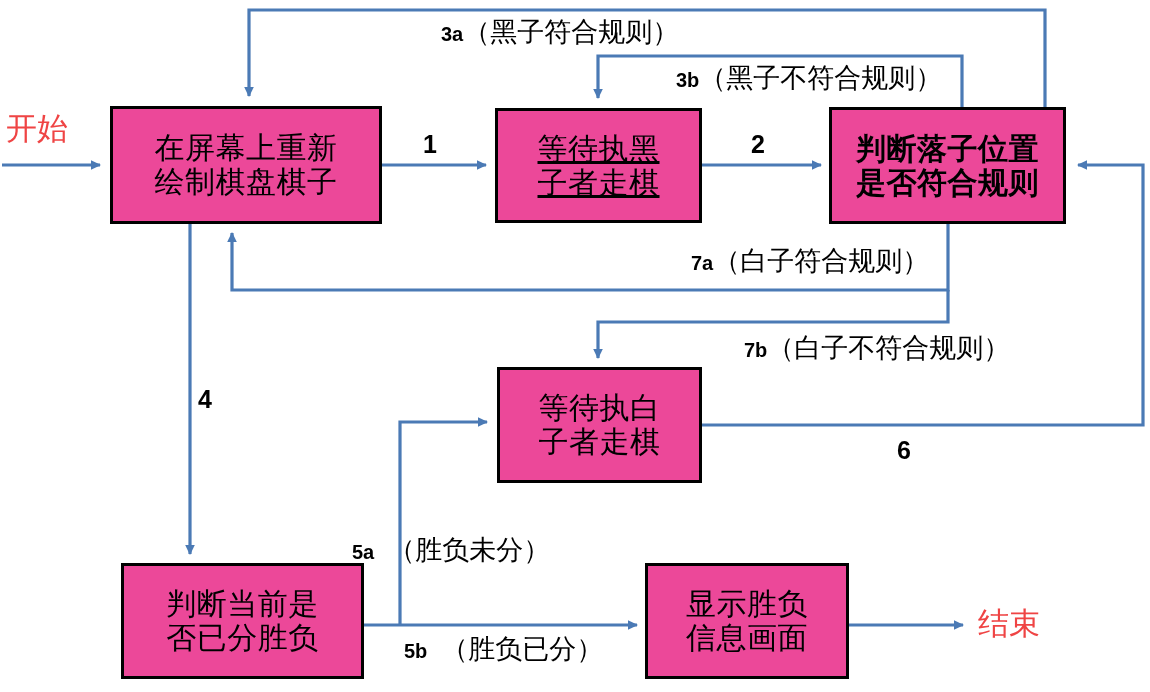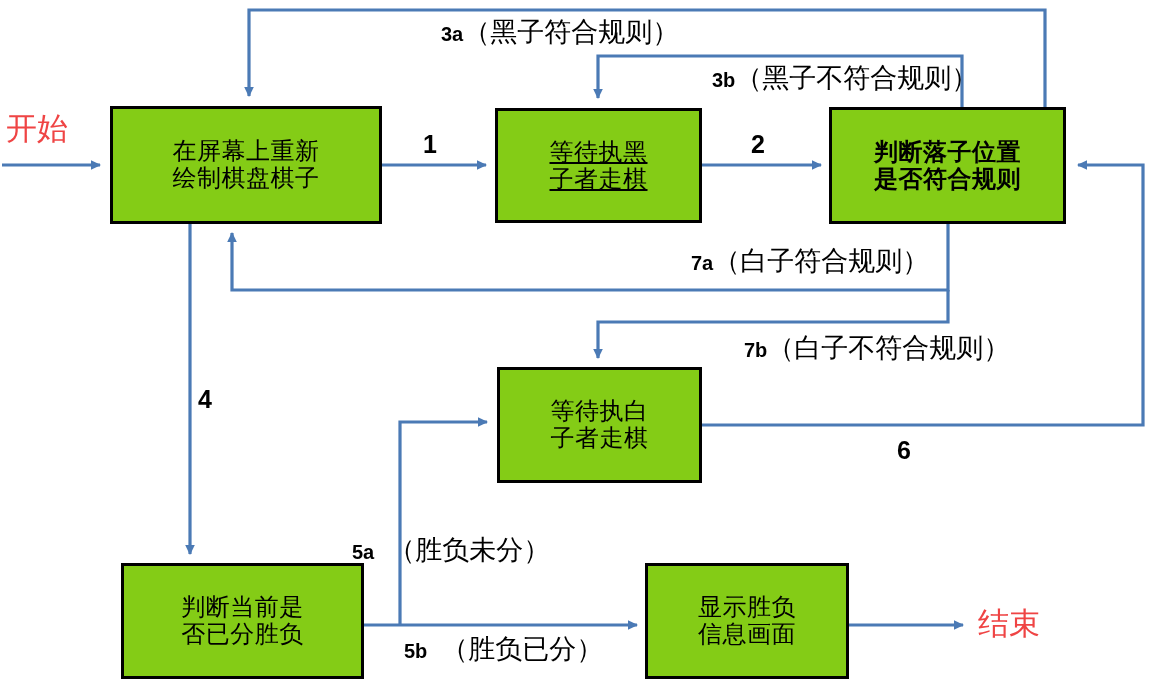--- a/index.html
+++ b/index.html
@@ -19,28 +19,28 @@
     position: absolute;
     left: 0;
     top: 0;
     width: 1150px;
     height: 692px;
   }
   .node {
     position: absolute;
     box-sizing: border-box;
     border: 3px solid #000000;
-    background: #84cc16;
+    background: #ec4899;
     display: flex;
     flex-direction: column;
     align-items: center;
     justify-content: center;
     line-height: 1.12;
     color: #000000;
-    font-size: 24px;
+    font-size: 30px;
     font-family: "Liberation Serif", "DejaVu Serif", serif;
     letter-spacing: 0.5px;
     z-index: 3;
   }
   .node .ln { display: block; white-space: nowrap; }
   .termlabel {
     position: absolute;
     color: #ef4444;
     font-size: 31px;
     font-family: "Liberation Serif", "DejaVu Serif", serif;
@@ -153,21 +153,21 @@
   </div>
 
   <div class="stepnum" style="left:751px; top:130px;">
     <span>2</span>
   </div>
 
   <div class="edgelabel" style="left:441px; top:14px;">
     <span class="num">3a</span><span class="paren">（黑子符合规则）</span>
   </div>
 
-  <div class="edgelabel" style="left:712px; top:60px;text-align:center;">
+  <div class="edgelabel" style="left:676px; top:60px;text-align:center;">
     <span class="num">3b</span><span class="paren">（黑子不符合规则）</span>
   </div>
 
   <div class="stepnum" style="left:198px; top:385px;">
     <span>4</span>
   </div>
 
   <div class="edgelabel" style="left:352px; top:500px;margin-top:32px;">
     <span class="num">5a</span><span class="paren" style="margin-left:14px;">（胜负未分）</span>
   </div>

